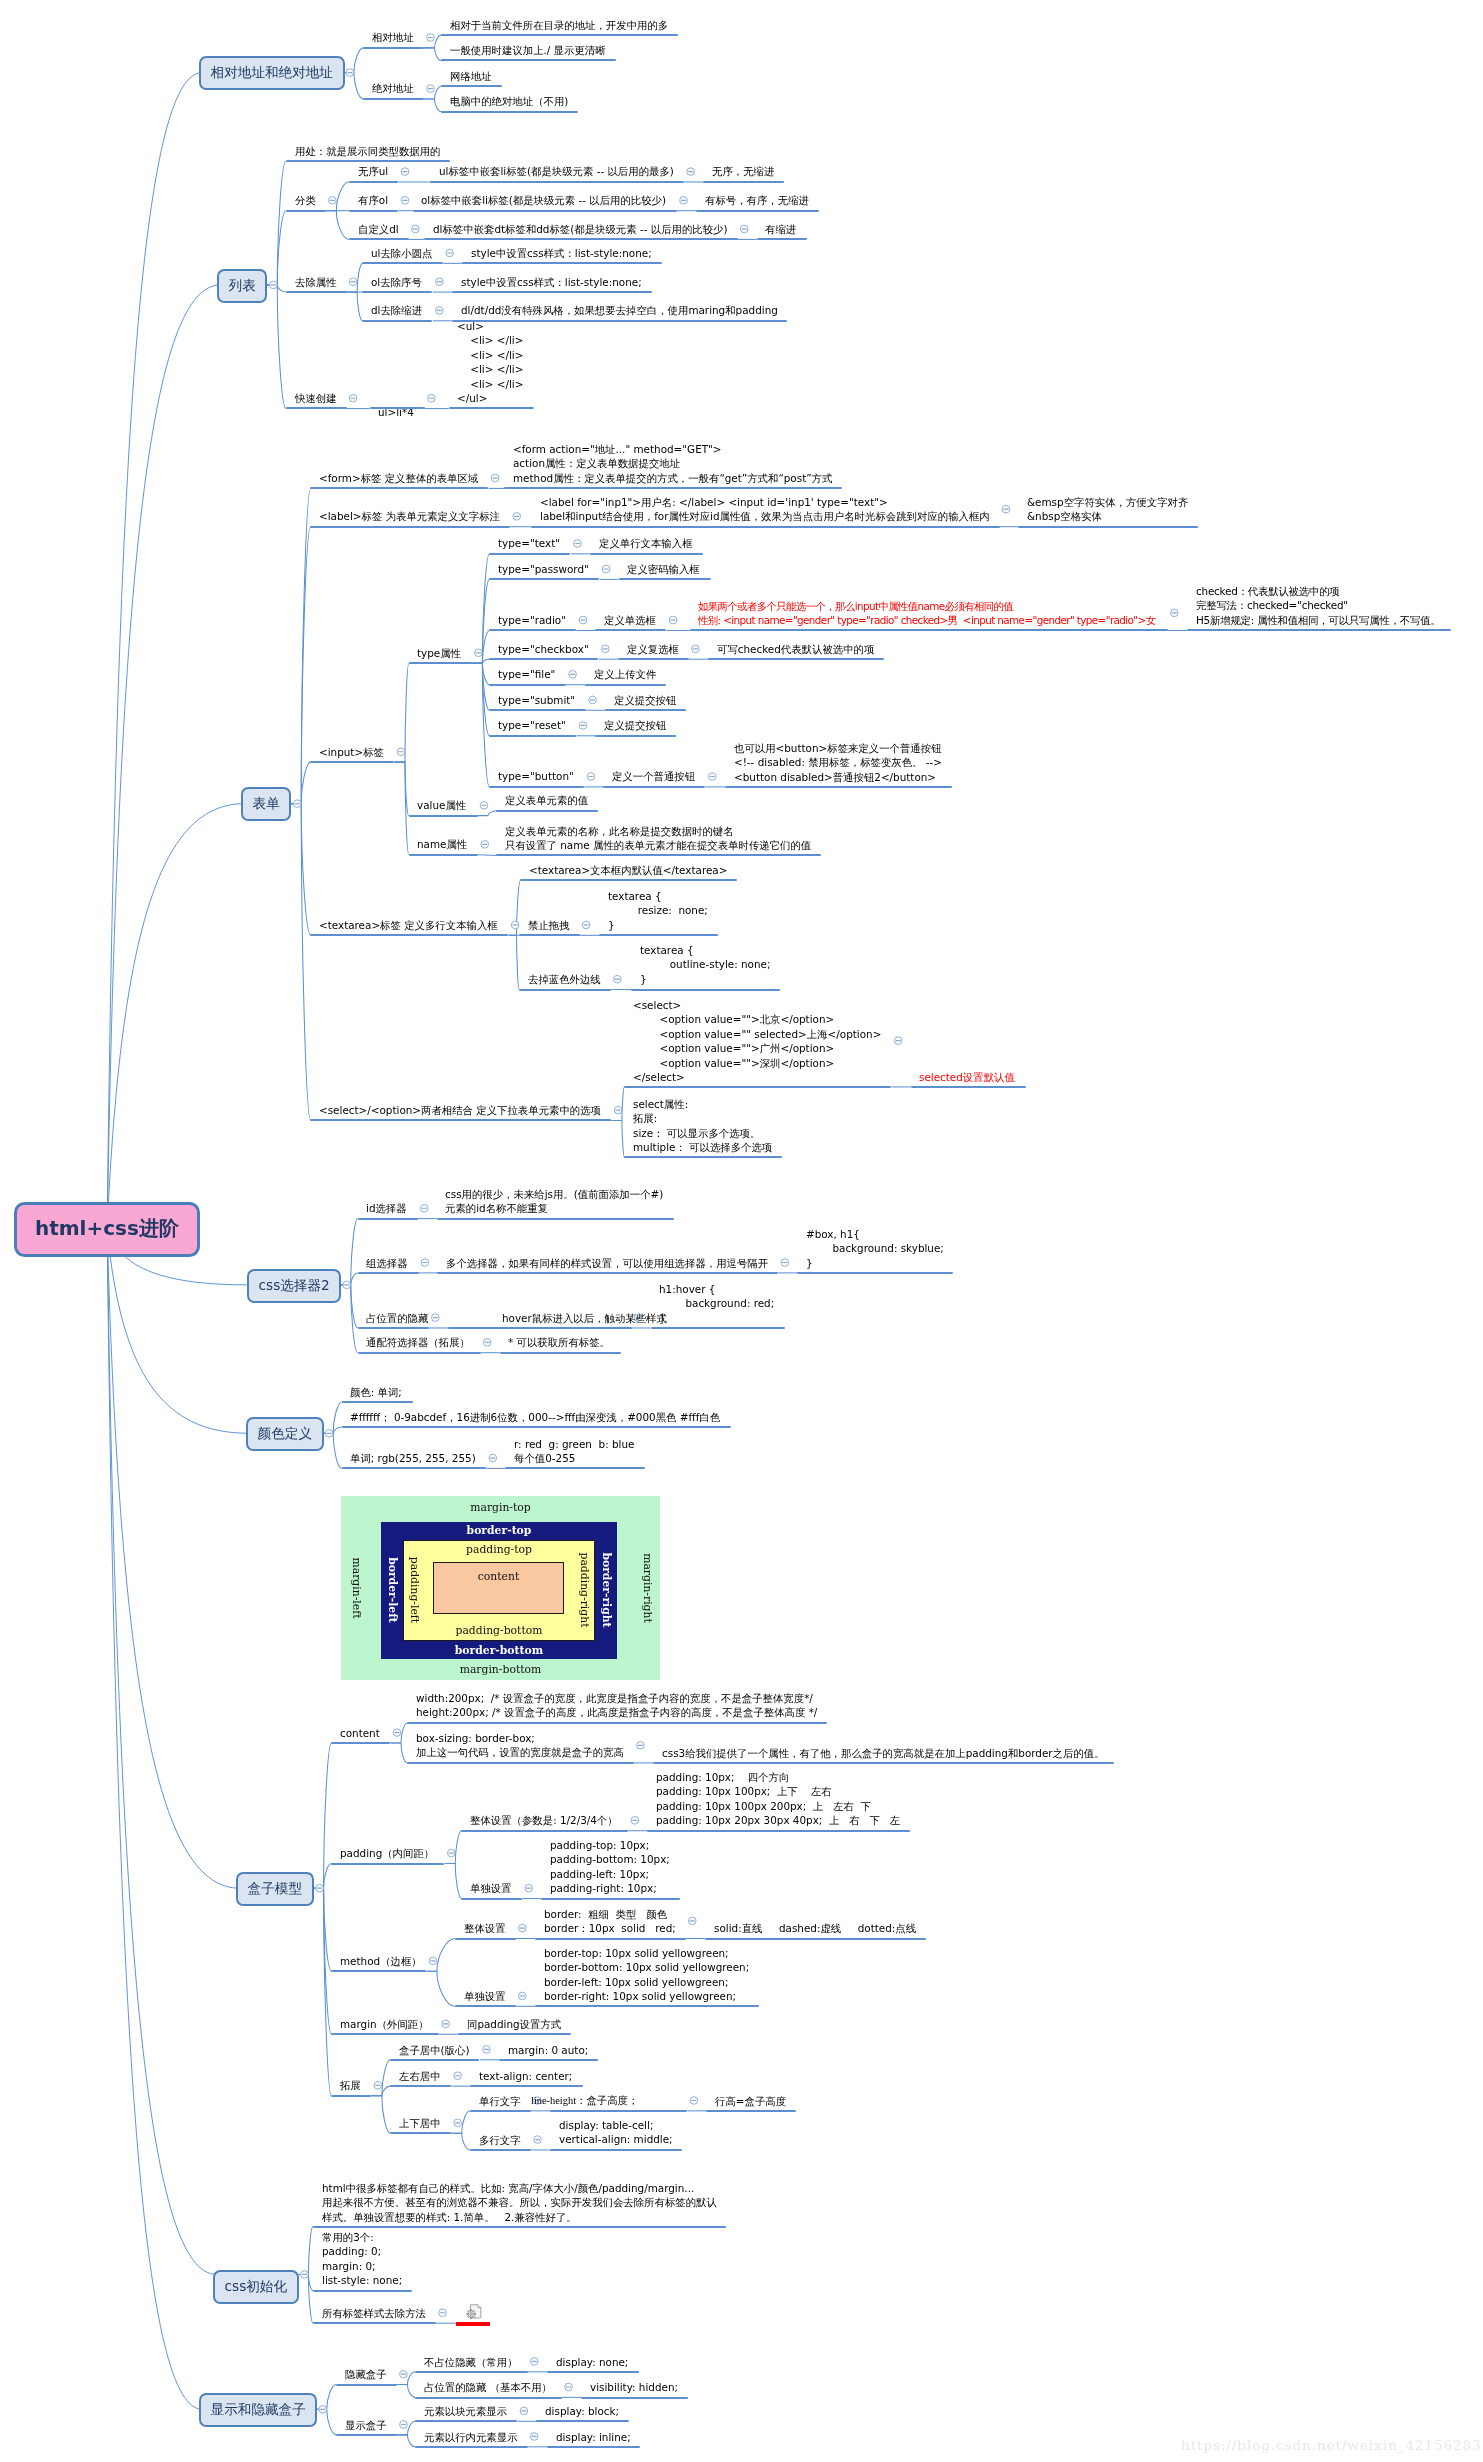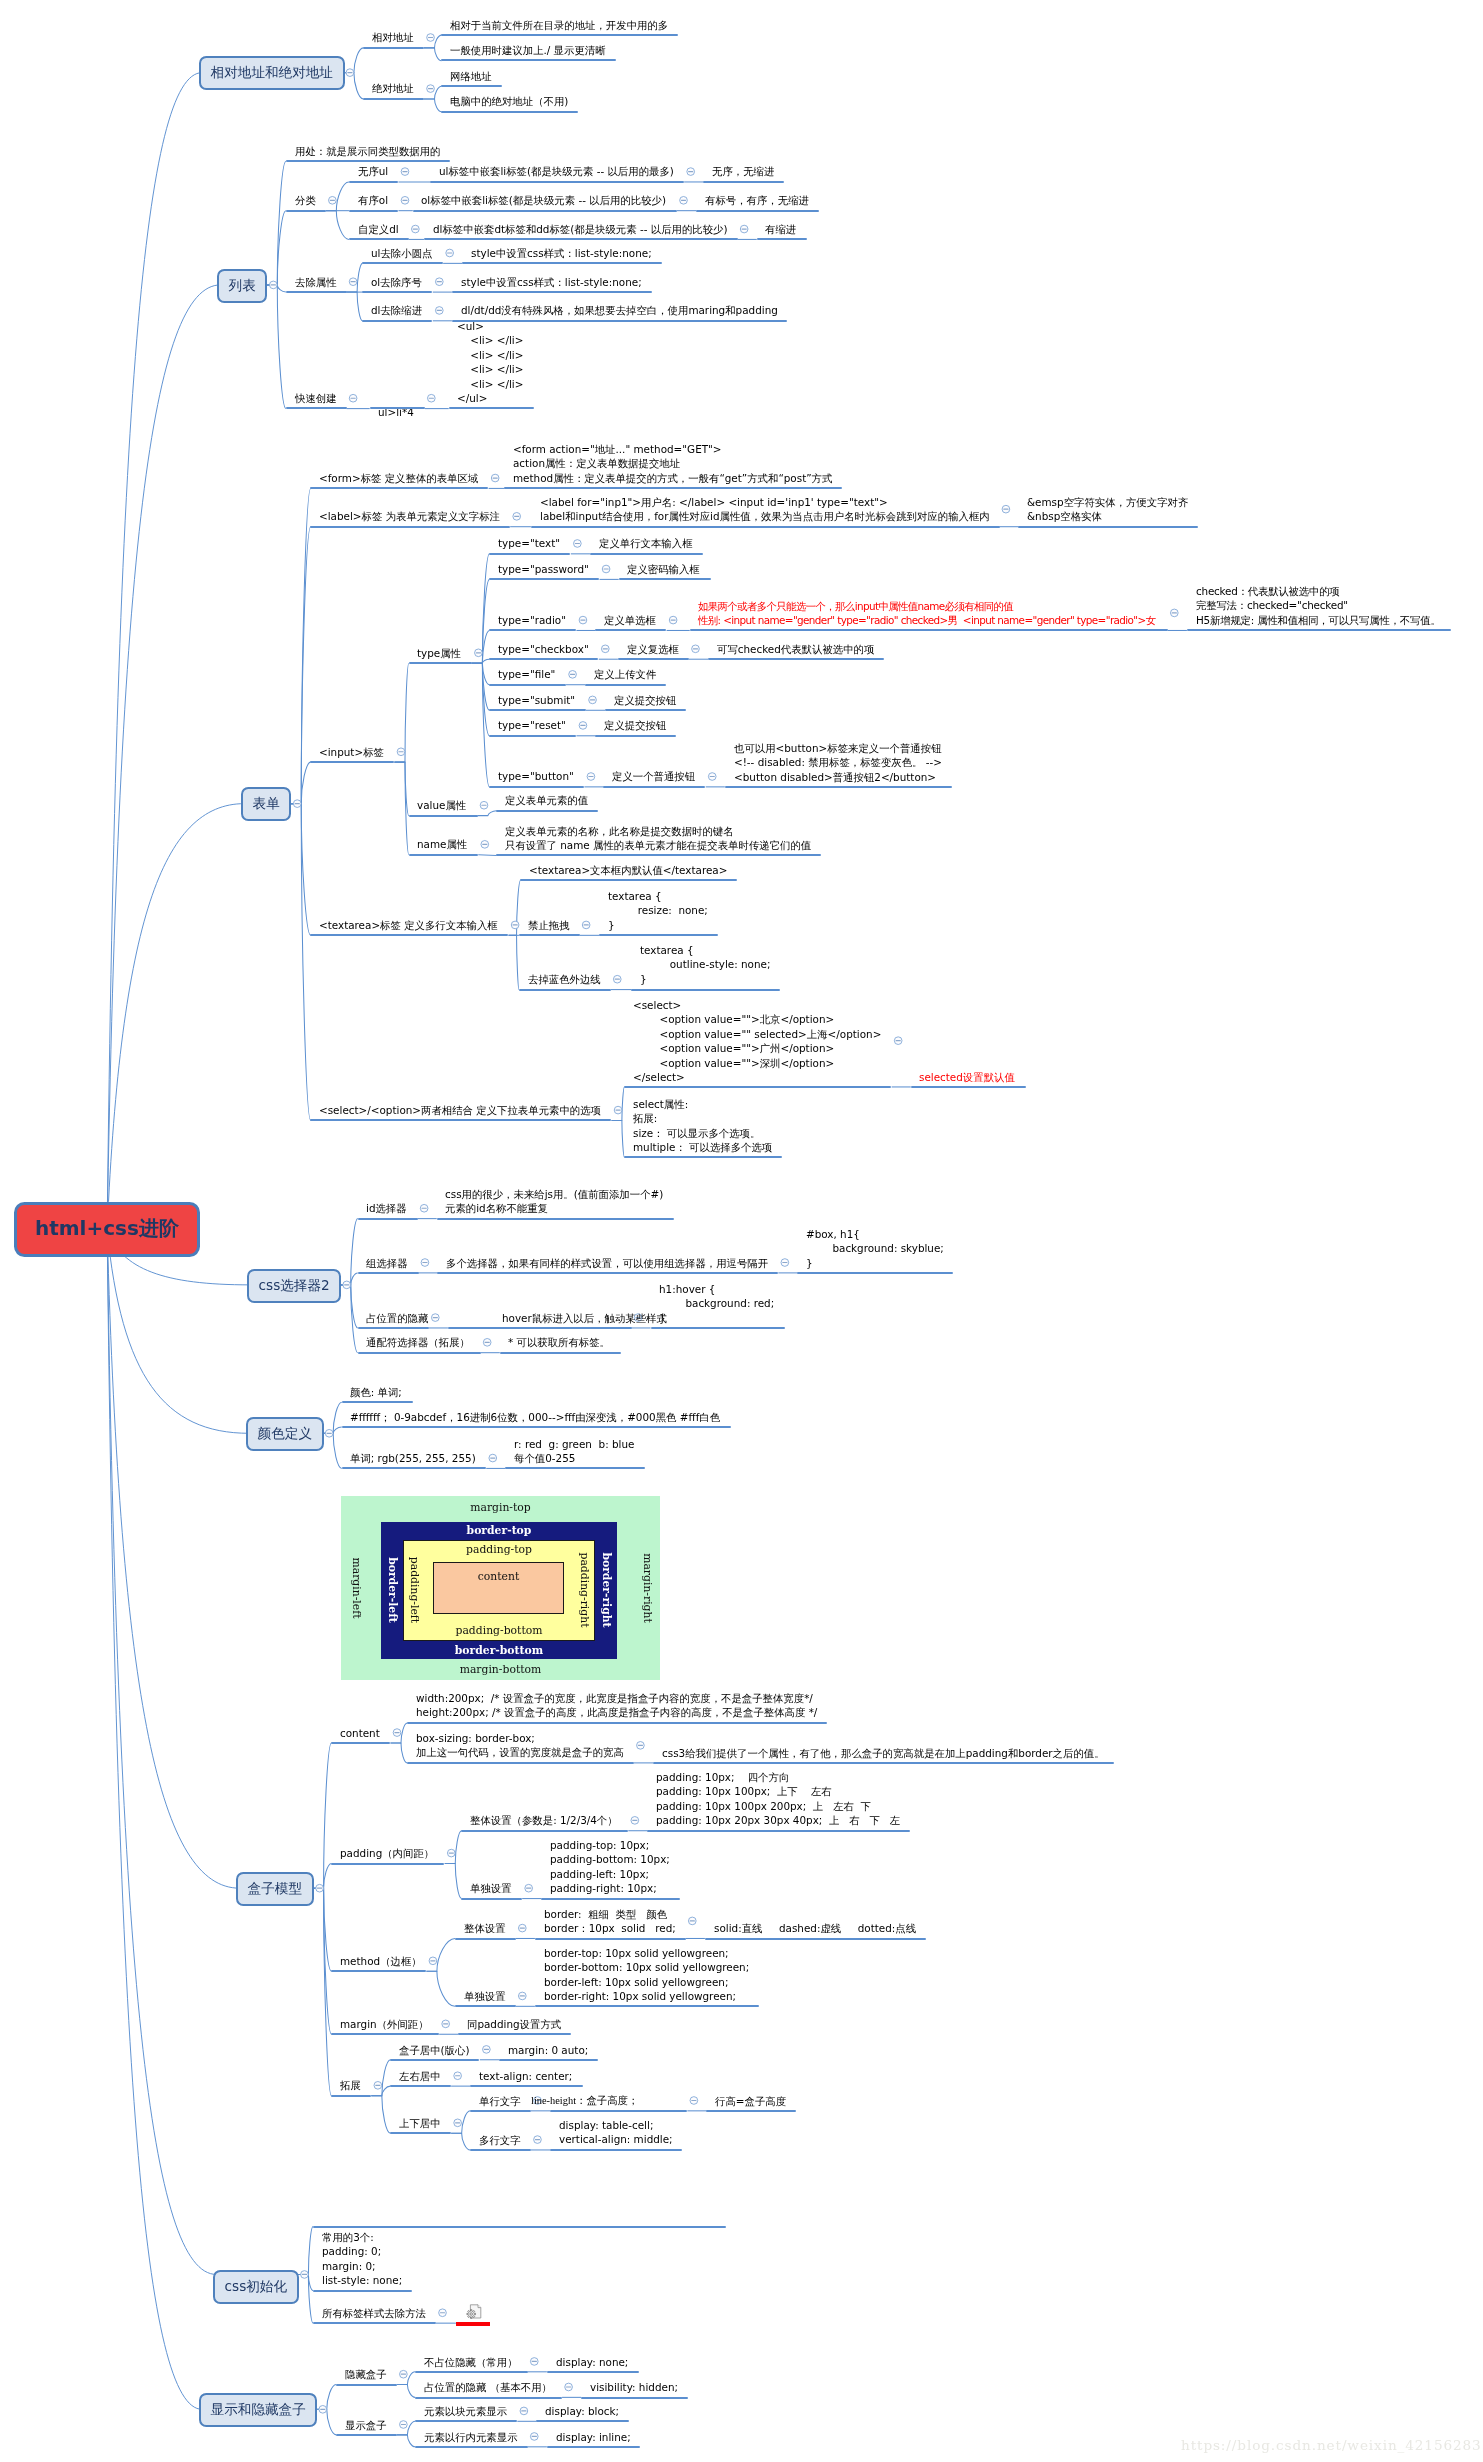--- a/index.html
+++ b/index.html
@@ -6,21 +6,21 @@
   html,body{margin:0;padding:0;background:#ffffff;}
   body{width:1484px;height:2462px;position:relative;overflow:hidden;
        font-family:"DejaVu Sans",sans-serif;}
   #map{position:absolute;left:0;top:0;width:1484px;height:2462px;}
   svg#links{position:absolute;left:0;top:0;width:1484px;height:2462px;
             pointer-events:none;overflow:visible;}
   .node{position:absolute;white-space:pre;}
   .lvl1{box-sizing:border-box;background:#dbe5f1;border:2px solid #4f81bd;
         border-radius:7.2px;color:#1f3864;font-size:13.6px;line-height:18.4px;
         padding:4.8px 9.6px 6.4px;}
-  .root{box-sizing:border-box;background:#ef4444;border:3.2px solid #4a7ebb;
+  .root{box-sizing:border-box;background:#f9a8d4;border:3.2px solid #4a7ebb;
         border-radius:10.4px;color:#1f3864;font-size:20px;font-weight:bold;
         line-height:27px;padding:10.4px 17.6px 12px;}
   .txt{color:#000000;font-size:10.4px;line-height:14.4px;}
   .bar{position:absolute;height:2.4px;background:#5b8fd0;border-radius:1.2px;}
   .red{color:#fe0000;}
   .wm{position:absolute;color:#e8e8e3;font-family:"DejaVu Serif",serif;
       font-size:13.6px;letter-spacing:0.9px;white-space:pre;}
   .boxdiag{position:absolute;}
   .fileicon{position:absolute;}
   
@@ -750,20 +750,21 @@
     <div class="bar" style="left: 470px; top: 2110px; width: 61px;"></div>
     <div class="node txt" style="left: 531px; top: 2094px; font-family: Liberation Serif, serif;"><span>line-height：盒子高度；</span></div>
     <div class="bar" style="left: 550px; top: 2110px; width: 137px;"></div>
     <div class="node txt" style="left: 715px; top: 2094px;"><span>行高=盒子高度</span></div>
     <div class="bar" style="left: 706px; top: 2110px; width: 90px;"></div>
     <div class="node txt" style="left: 479px; top: 2133px;"><span>多行文字</span></div>
     <div class="bar" style="left: 470px; top: 2149px; width: 61px;"></div>
     <div class="node txt" style="left: 559px; top: 2118px;"><span>display: table-cell;</span><br><span>vertical-align: middle;</span></div>
     <div class="bar" style="left: 550px; top: 2149px; width: 132px;"></div>
     <div class="node lvl1" style="left: 213px; top: 2258px; margin-top: 12px;"><span>css初始化</span></div>
+    <div class="node txt" style="left: 322px; top: 2181px;"><span>html中很多标签都有自己的样式。比如: 宽高/字体大小/颜色/padding/margin...</span><br><span>用起来很不方便。甚至有的浏览器不兼容。所以，实际开发我们会去除所有标签的默认</span><br><span>样式。单独设置想要的样式: 1.简单。   2.兼容性好了。</span></div>
     <div class="bar" style="left: 313px; top: 2226px; width: 413px;"></div>
     <div class="node txt" style="left: 322px; top: 2230px;"><span>常用的3个:</span><br><span>padding: 0;</span><br><span>margin: 0;</span><br><span>list-style: none;</span></div>
     <div class="bar" style="left: 313px; top: 2290px; width: 99px;"></div>
     <div class="node txt" style="left: 322px; top: 2306px;"><span>所有标签样式去除方法</span></div>
     <div class="bar" style="left: 313px; top: 2322px; width: 123px;"></div>
     <div class="fileicon" style="left: 466px; top: 2304px;"><svg width="16" height="16" viewBox="0 0 40 40">
         <path d="M11 2 H30 L37 9 V35 H11 Z" fill="#f6f6f6" stroke="#8d8d8d" stroke-width="2" stroke-linejoin="round"></path>
         <path d="M30 2 V9 H37" fill="#ffffff" stroke="#8d8d8d" stroke-width="2" stroke-linejoin="round"></path>
         <path d="M23.8,23.1 L23.8,26.9 L20.3,26.3 L19.1,29.2 L22.0,31.3 L19.3,34.0 L17.2,31.1 L14.3,32.3 L14.9,35.8 L11.1,35.8 L11.7,32.3 L8.8,31.1 L6.7,34.0 L4.0,31.3 L6.9,29.2 L5.7,26.3 L2.2,26.9 L2.2,23.1 L5.7,23.7 L6.9,20.8 L4.0,18.7 L6.7,16.0 L8.8,18.9 L11.7,17.7 L11.1,14.2 L14.9,14.2 L14.3,17.7 L17.2,18.9 L19.3,16.0 L22.0,18.7 L19.1,20.8 L20.3,23.7 Z" fill="#ededed" stroke="#5e5e5e" stroke-width="1.6" stroke-linejoin="round"></path>
         <circle cx="13" cy="25" r="3.1" fill="#ffffff" stroke="#5e5e5e" stroke-width="1.8"></circle>

